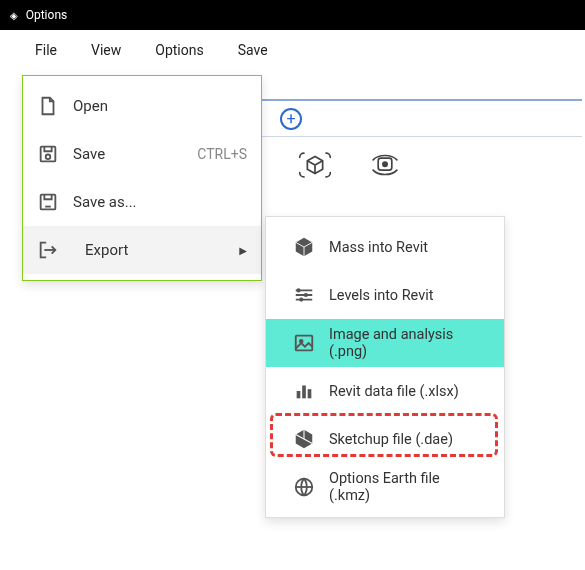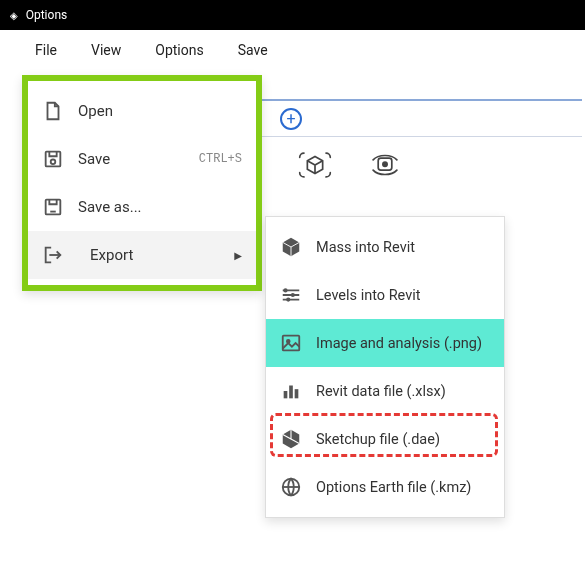--- a/index.html
+++ b/index.html
@@ -10,29 +10,29 @@
 
   .menubar { height: 40px; display: flex; align-items: center; padding: 0 35px; gap: 34px; font-size: 14px; color: #222; }
   .menubar span { cursor: pointer; }
 
   .tab-strip { position: absolute; left: 262px; top: 99px; width: 320px; height: 38px; border-top: 2px solid #8aa8d8; border-bottom: 1px solid #cfd6e4; display: flex; align-items: center; padding-left: 18px; background: #fff; }
   .plus-circ { width: 22px; height: 22px; border: 2px solid #2a6ad0; border-radius: 50%; display: flex; align-items: center; justify-content: center; color: #2a6ad0; font-size: 16px; line-height: 1; }
 
   .tool-icons { position: absolute; left: 298px; top: 148px; display: flex; gap: 36px; }
   .tool-icons svg { width: 34px; height: 34px; }
 
-  .file-menu { position: absolute; left: 22px; top: 75px; width: 240px; background: #fff; border: 6px solid #84cc16; box-shadow: 0 4px 10px rgba(0,0,0,0.12); padding: 6px 0; }
+  .file-menu { position: absolute; left: 22px; top: 75px; width: 240px; background: #fff; border: 1px solid #84cc16; box-shadow: 0 4px 10px rgba(0,0,0,0.12); padding: 6px 0; }
   .fm-item { display: flex; align-items: center; height: 48px; padding: 0 14px; font-size: 15px; color: #333; cursor: pointer; gap: 14px; position: relative; }
   .fm-item.hover { background: #f3f3f3; gap: 26px; }
-  .fm-item .shortcut { margin-left: auto; color: #888; font-size: 12px; font-family: Liberation Mono, monospace; }
+  .fm-item .shortcut { margin-left: auto; color: #888; font-size: 14px; }
   .fm-item .arrow { margin-left: auto; font-size: 10px; color: #444; }
   .fm-item svg { width: 22px; height: 22px; flex-shrink: 0; }
 
   .export-menu { position: absolute; left: 265px; top: 216px; width: 240px; background: #fff; border: 1px solid #ddd; box-shadow: 0 4px 10px rgba(0,0,0,0.12); padding: 6px 0; }
-  .em-item { display: flex; align-items: center; height: 48px; padding: 0 14px; font-size: 14.5px; color: #333; cursor: pointer; gap: 14px; }
+  .em-item { display: flex; align-items: center; height: 48px; padding: 0 27px; font-size: 14.5px; color: #333; cursor: pointer; gap: 14px; }
   .em-item.hover { background: #5eead4; }
   .em-item svg, .em-item .ico { width: 22px; height: 22px; flex-shrink: 0; }
 
   .highlight-box { position: absolute; left: 270px; top: 413px; width: 228px; height: 44px; border: 3px dashed #e53935; border-radius: 6px; pointer-events: none; }
 </style>
 </head>
 <body>
 
 <div class="titlebar">
   <span class="diamond">◈</span>

